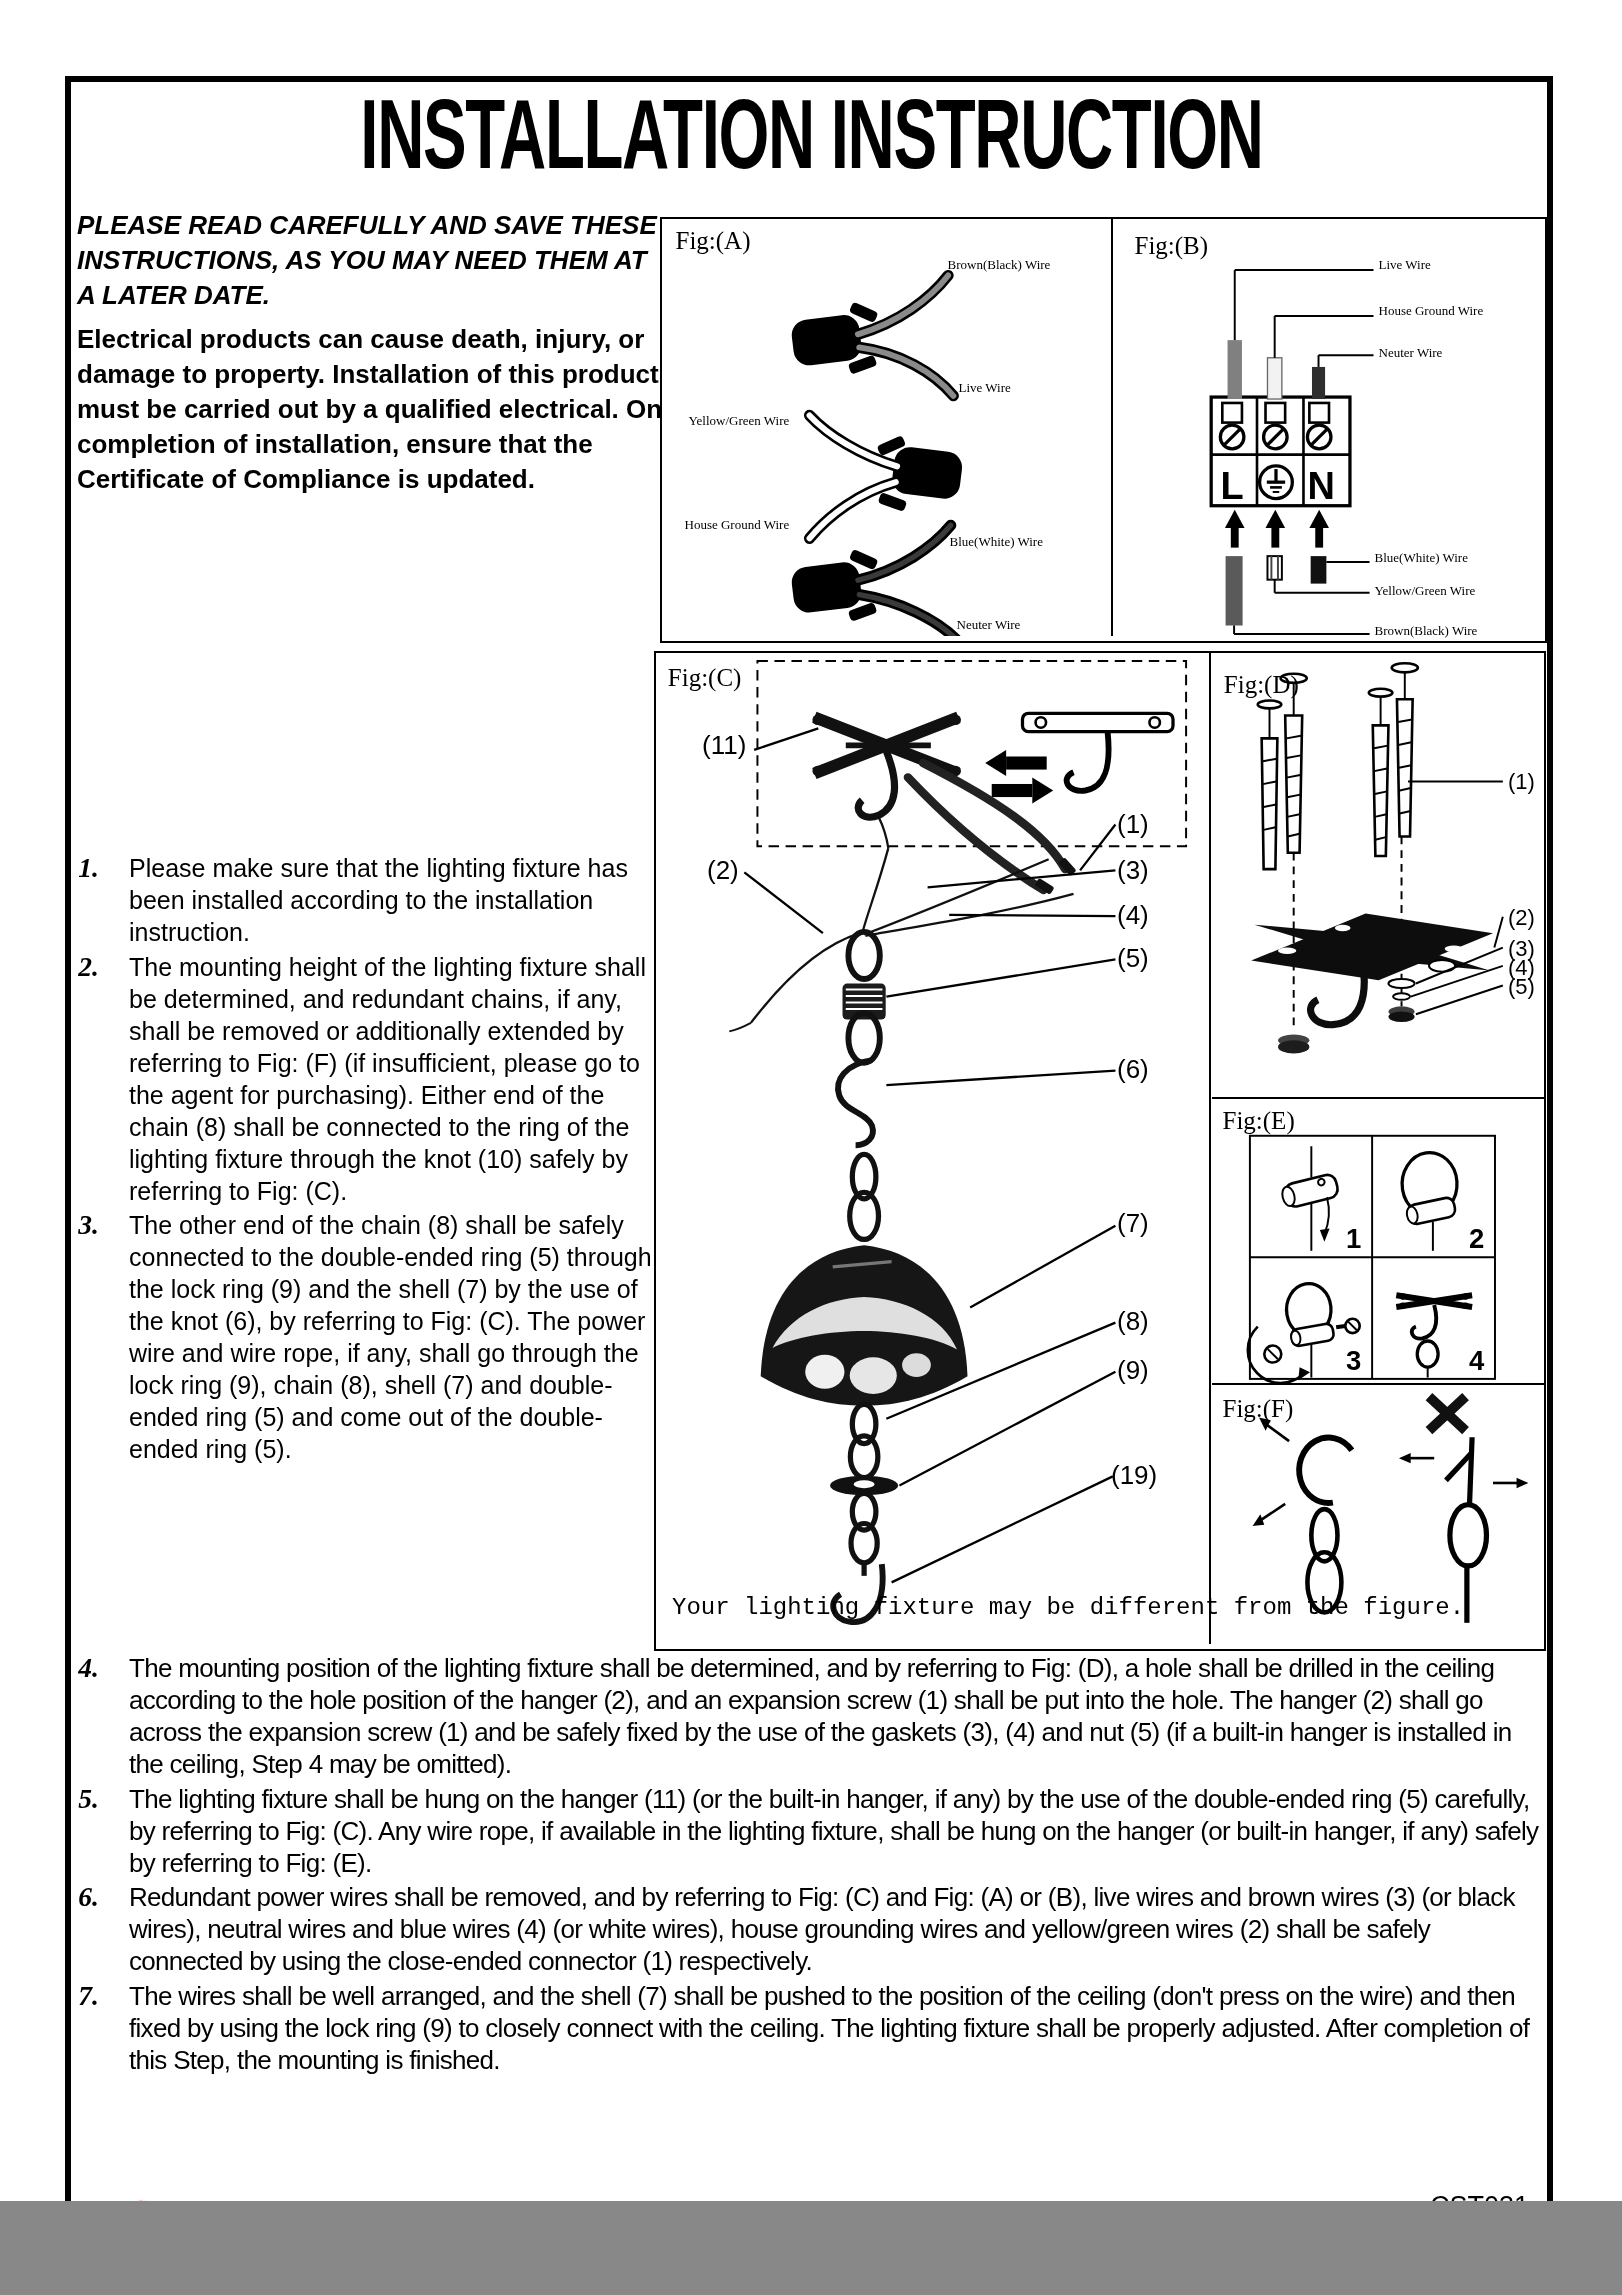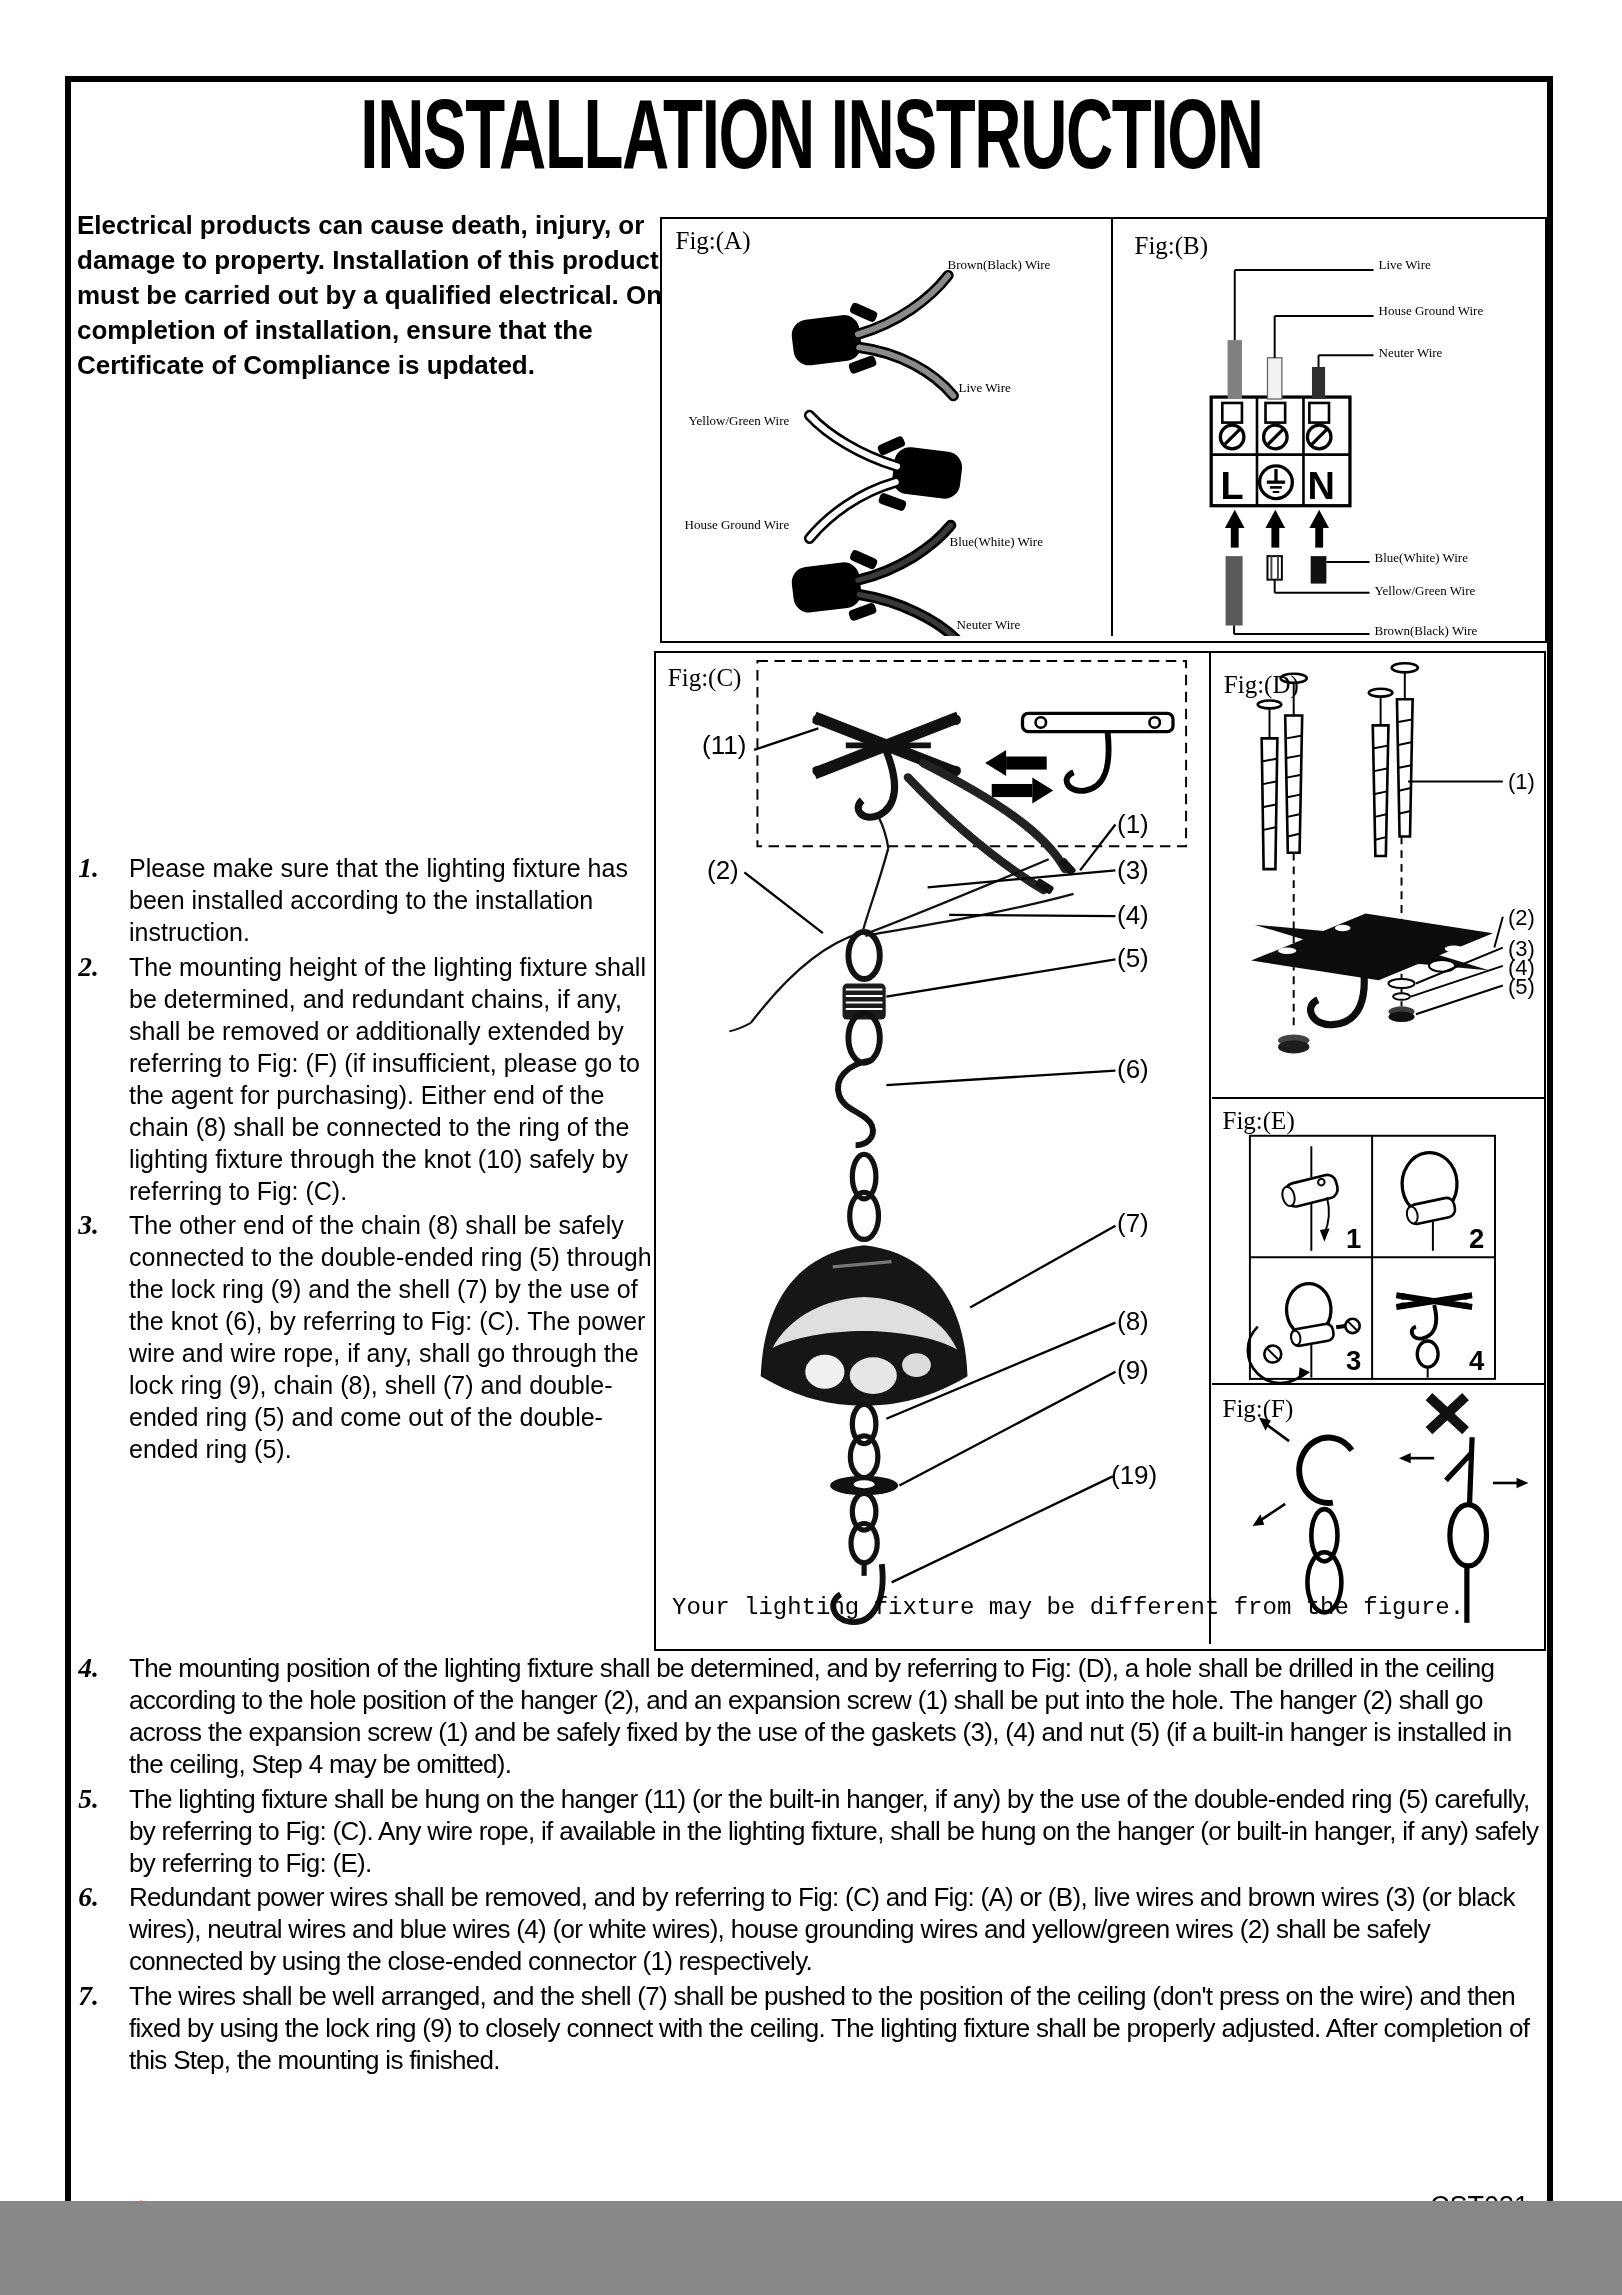--- a/index.html
+++ b/index.html
@@ -41,20 +41,21 @@
 </style>
 </head>
 <body>
 
 <div class="page">
   <div class="frame"></div>
 
   <h1 class="title">INSTALLATION INSTRUCTION</h1>
 
   <div class="intro">
+    <p class="warn">PLEASE READ CAREFULLY AND SAVE THESE INSTRUCTIONS, AS YOU MAY NEED THEM AT A LATER DATE.</p>
     <p>Electrical products can cause death, injury, or damage to property. Installation of this product must be carried out by a qualified electrical. On completion of installation, ensure that the Certificate of Compliance is updated.</p>
   </div>
 
   <div class="steps-col">
     <div class="step">
       <span class="step-num">1.</span>
       <div class="step-text">Please make sure that the lighting fixture has been installed according to the installation instruction.</div>
     </div>
     <div class="step">
       <span class="step-num">2.</span>

